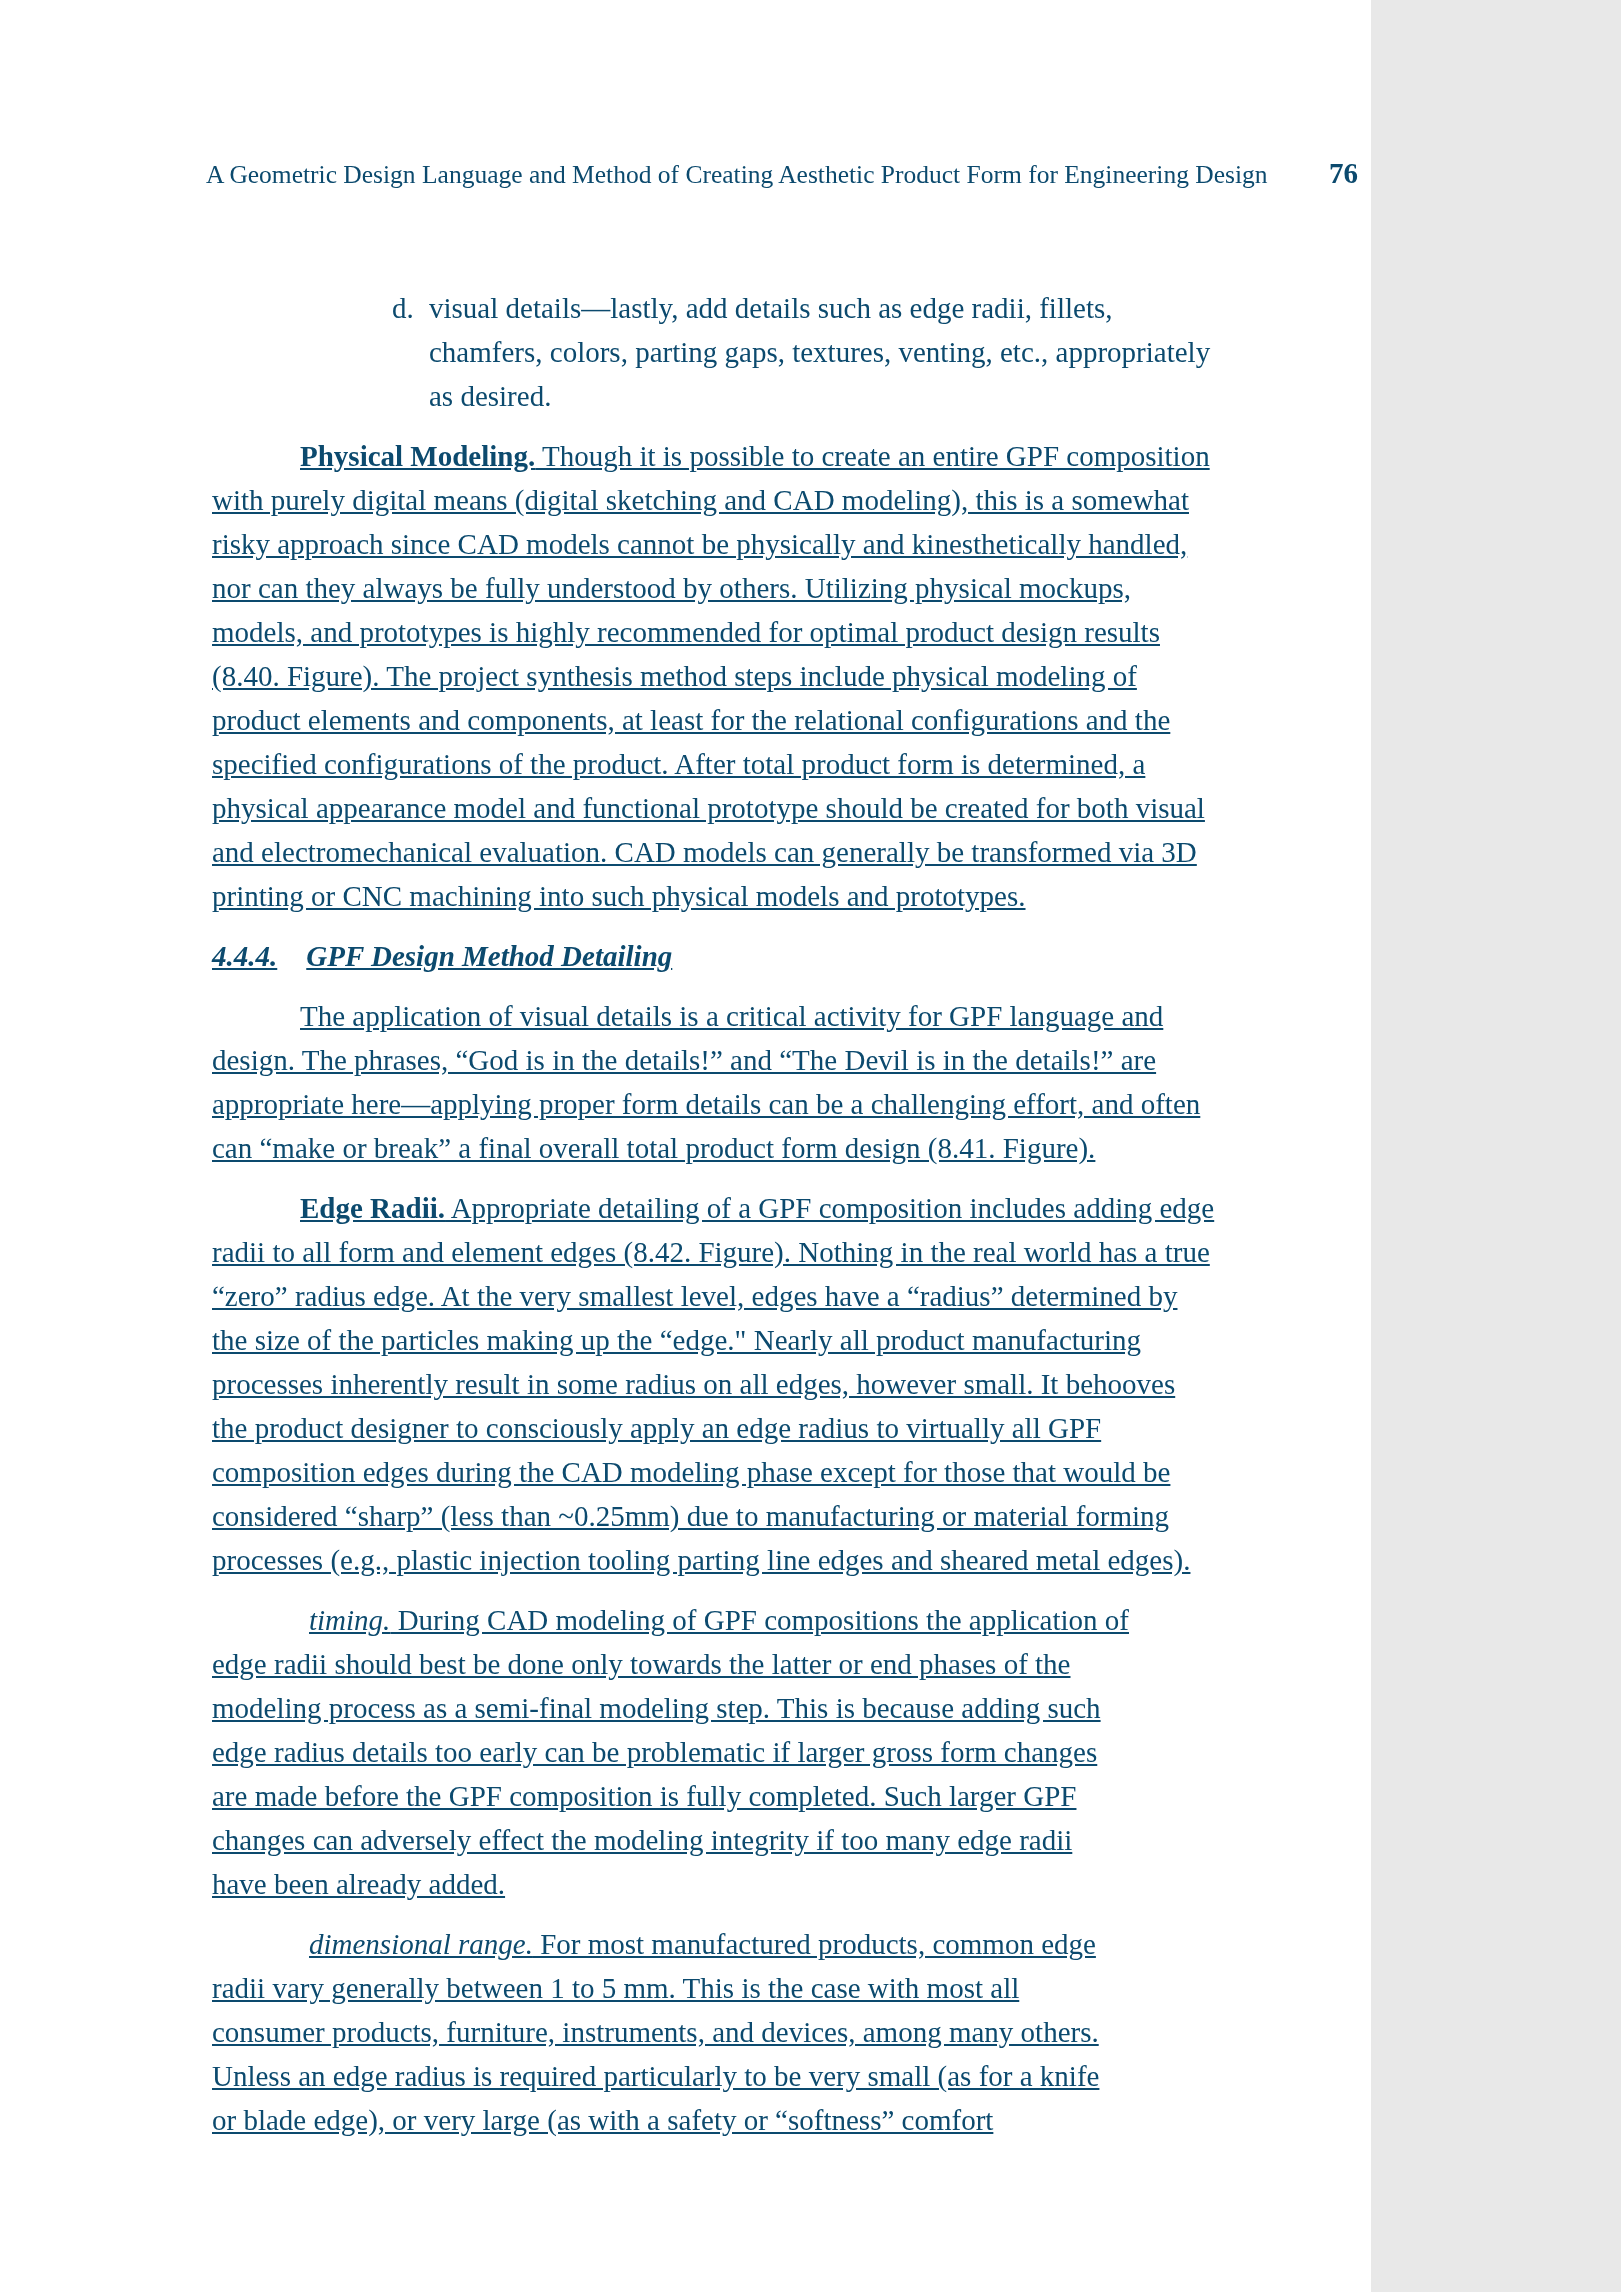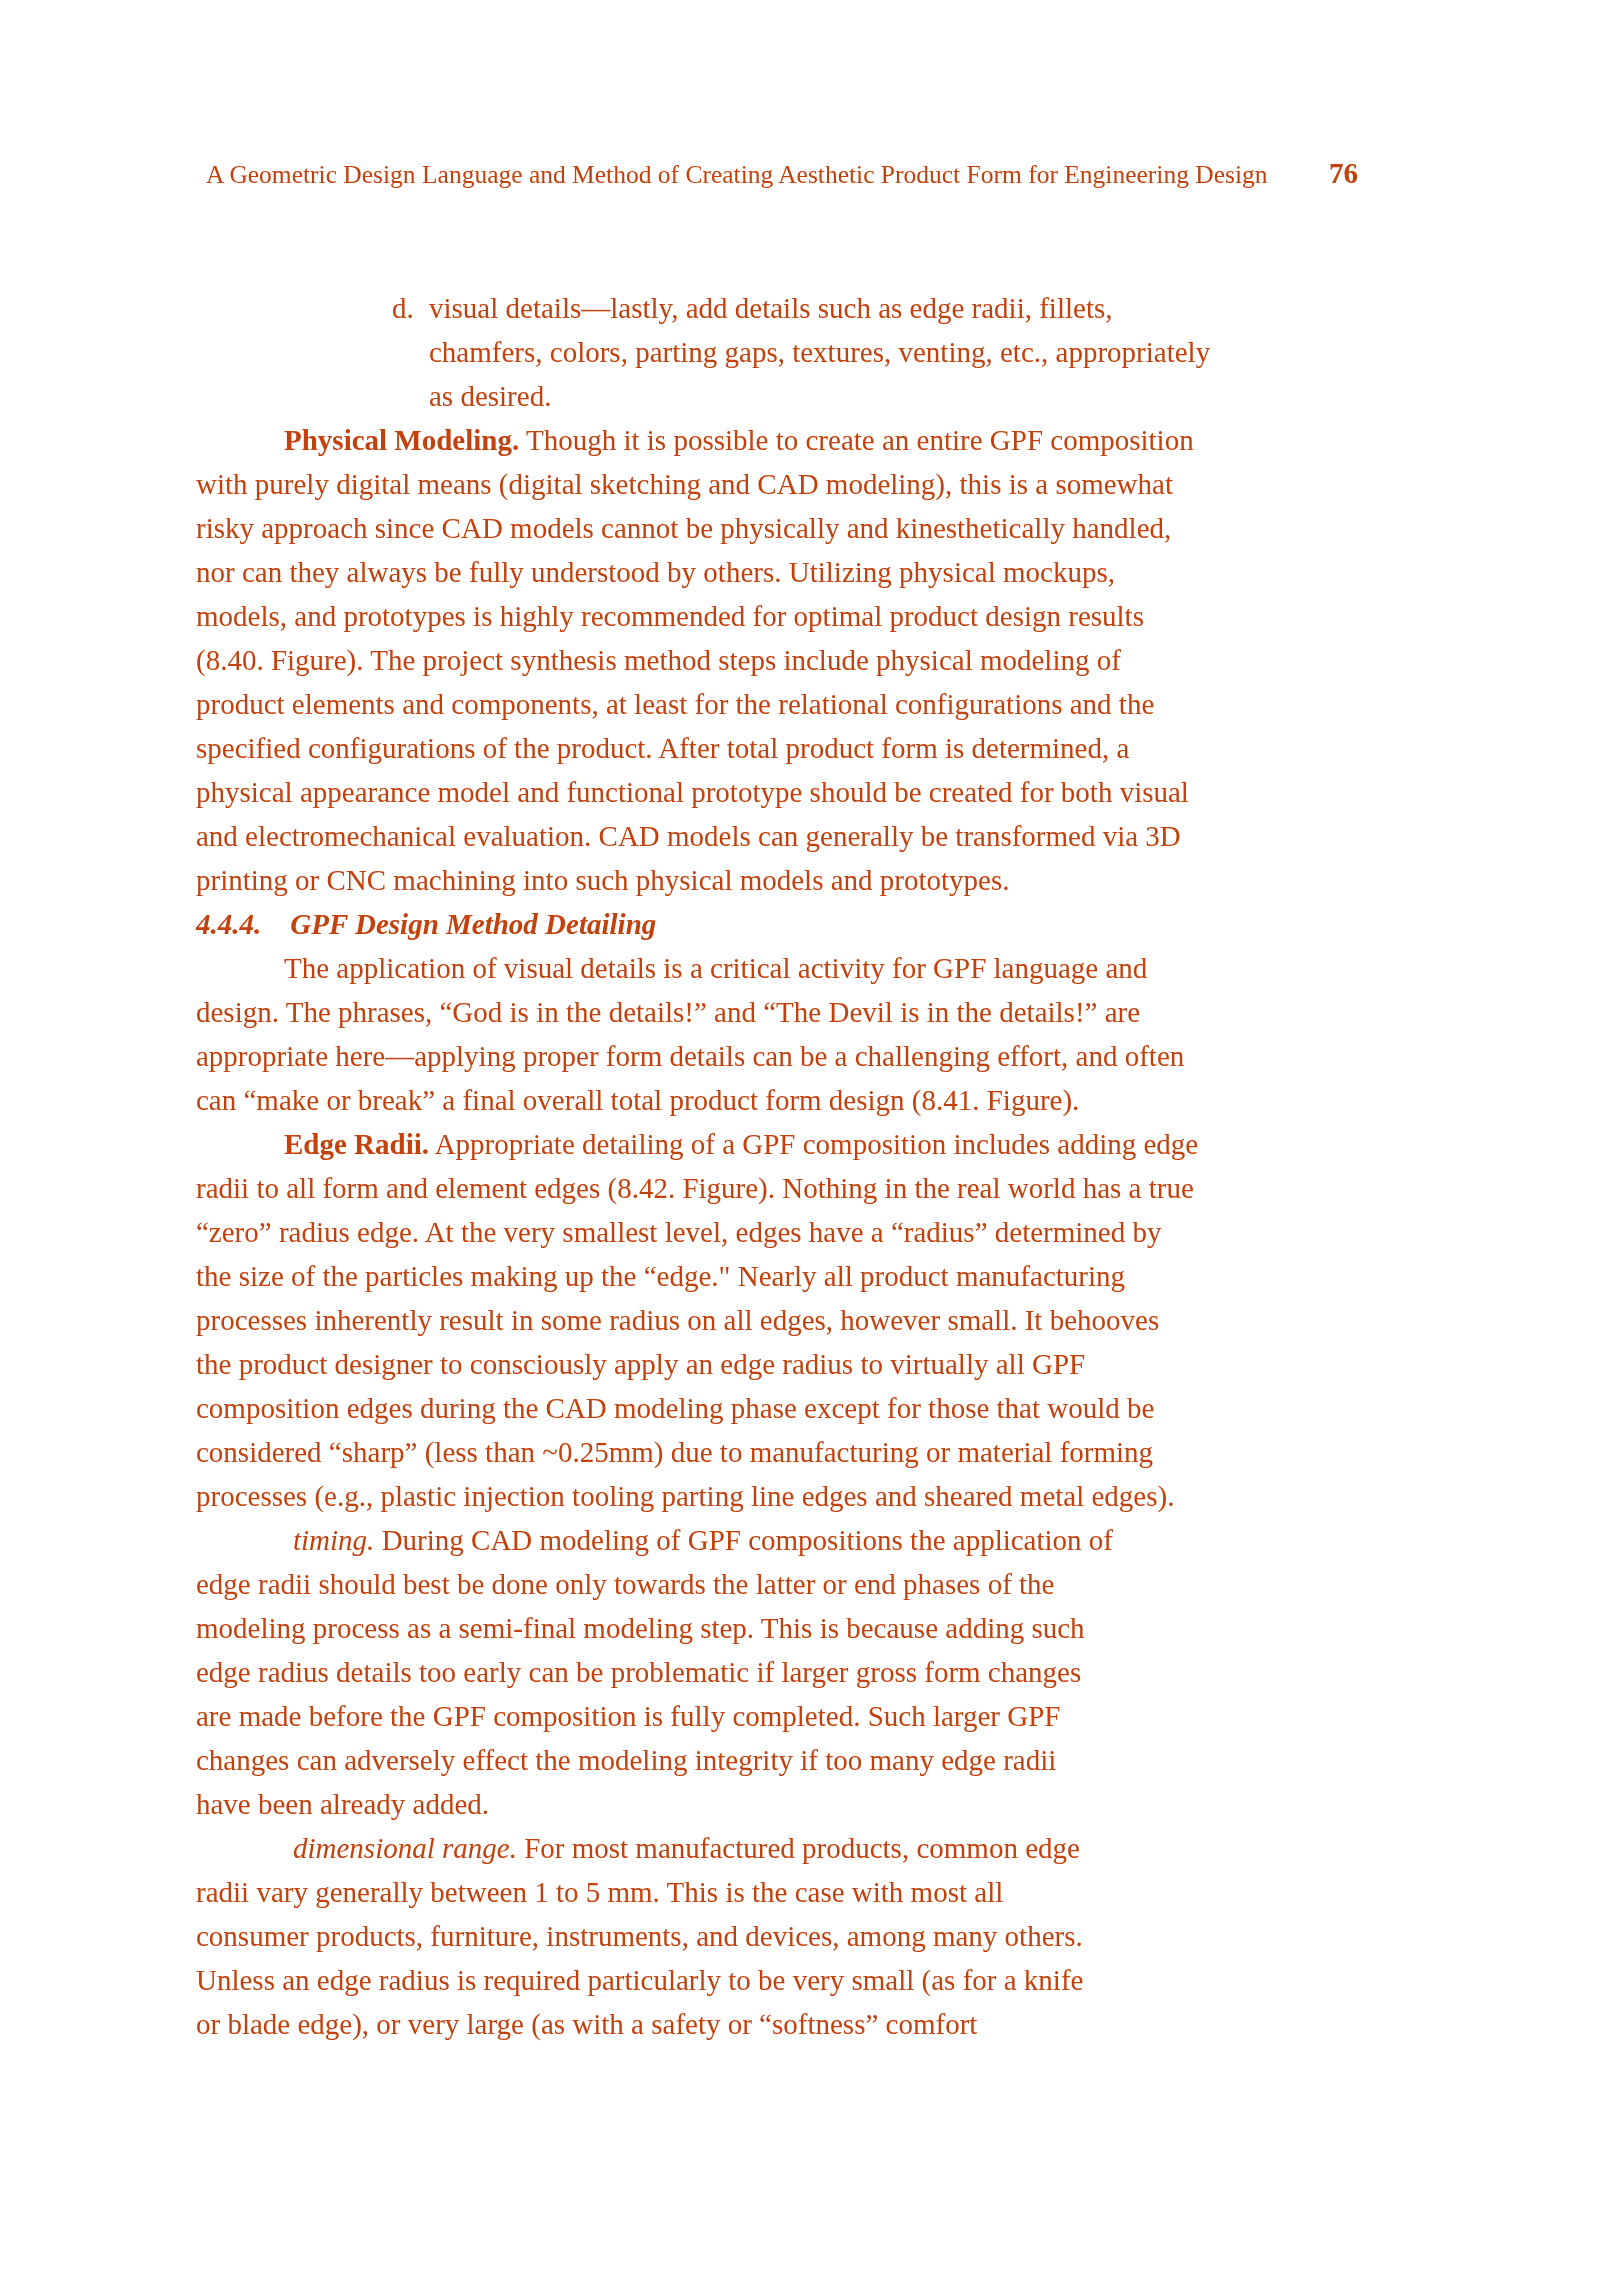--- a/index.html
+++ b/index.html
@@ -3,24 +3,24 @@
 <meta charset="utf-8">
 <style>
   html, body {
     margin: 0;
     padding: 0;
     background: #e8e8e8;
     font-family: "Liberation Serif", serif;
   }
   .page {
     position: relative;
-    width: 1621px;
+    width: 1371px;
     height: 2293px;
     background: #ffffff;
-    color: #c2410c;
+    color: #0c4a6e;
     overflow: hidden;
   }
   .header {
     position: absolute;
     left: 206px;
     top: 157px;
     width: 1152px;
     display: flex;
     justify-content: space-between;
     align-items: baseline;
@@ -32,21 +32,21 @@
     font-weight: bold;
   }
   .content {
     position: absolute;
     left: 196px;
     top: 286px;
     width: 1229px;
     font-size: 29px;
     line-height: 44px;
   }
-  .content p { margin: 0; }
+  .content p { margin: 16px; text-decoration: underline; }
   .pre { white-space: pre-line; }
   .d-item {
     margin-left: 196px;
     display: flex;
     align-items: flex-start;
   }
   .d-marker {
     flex: none;
     width: 37px;
   }

